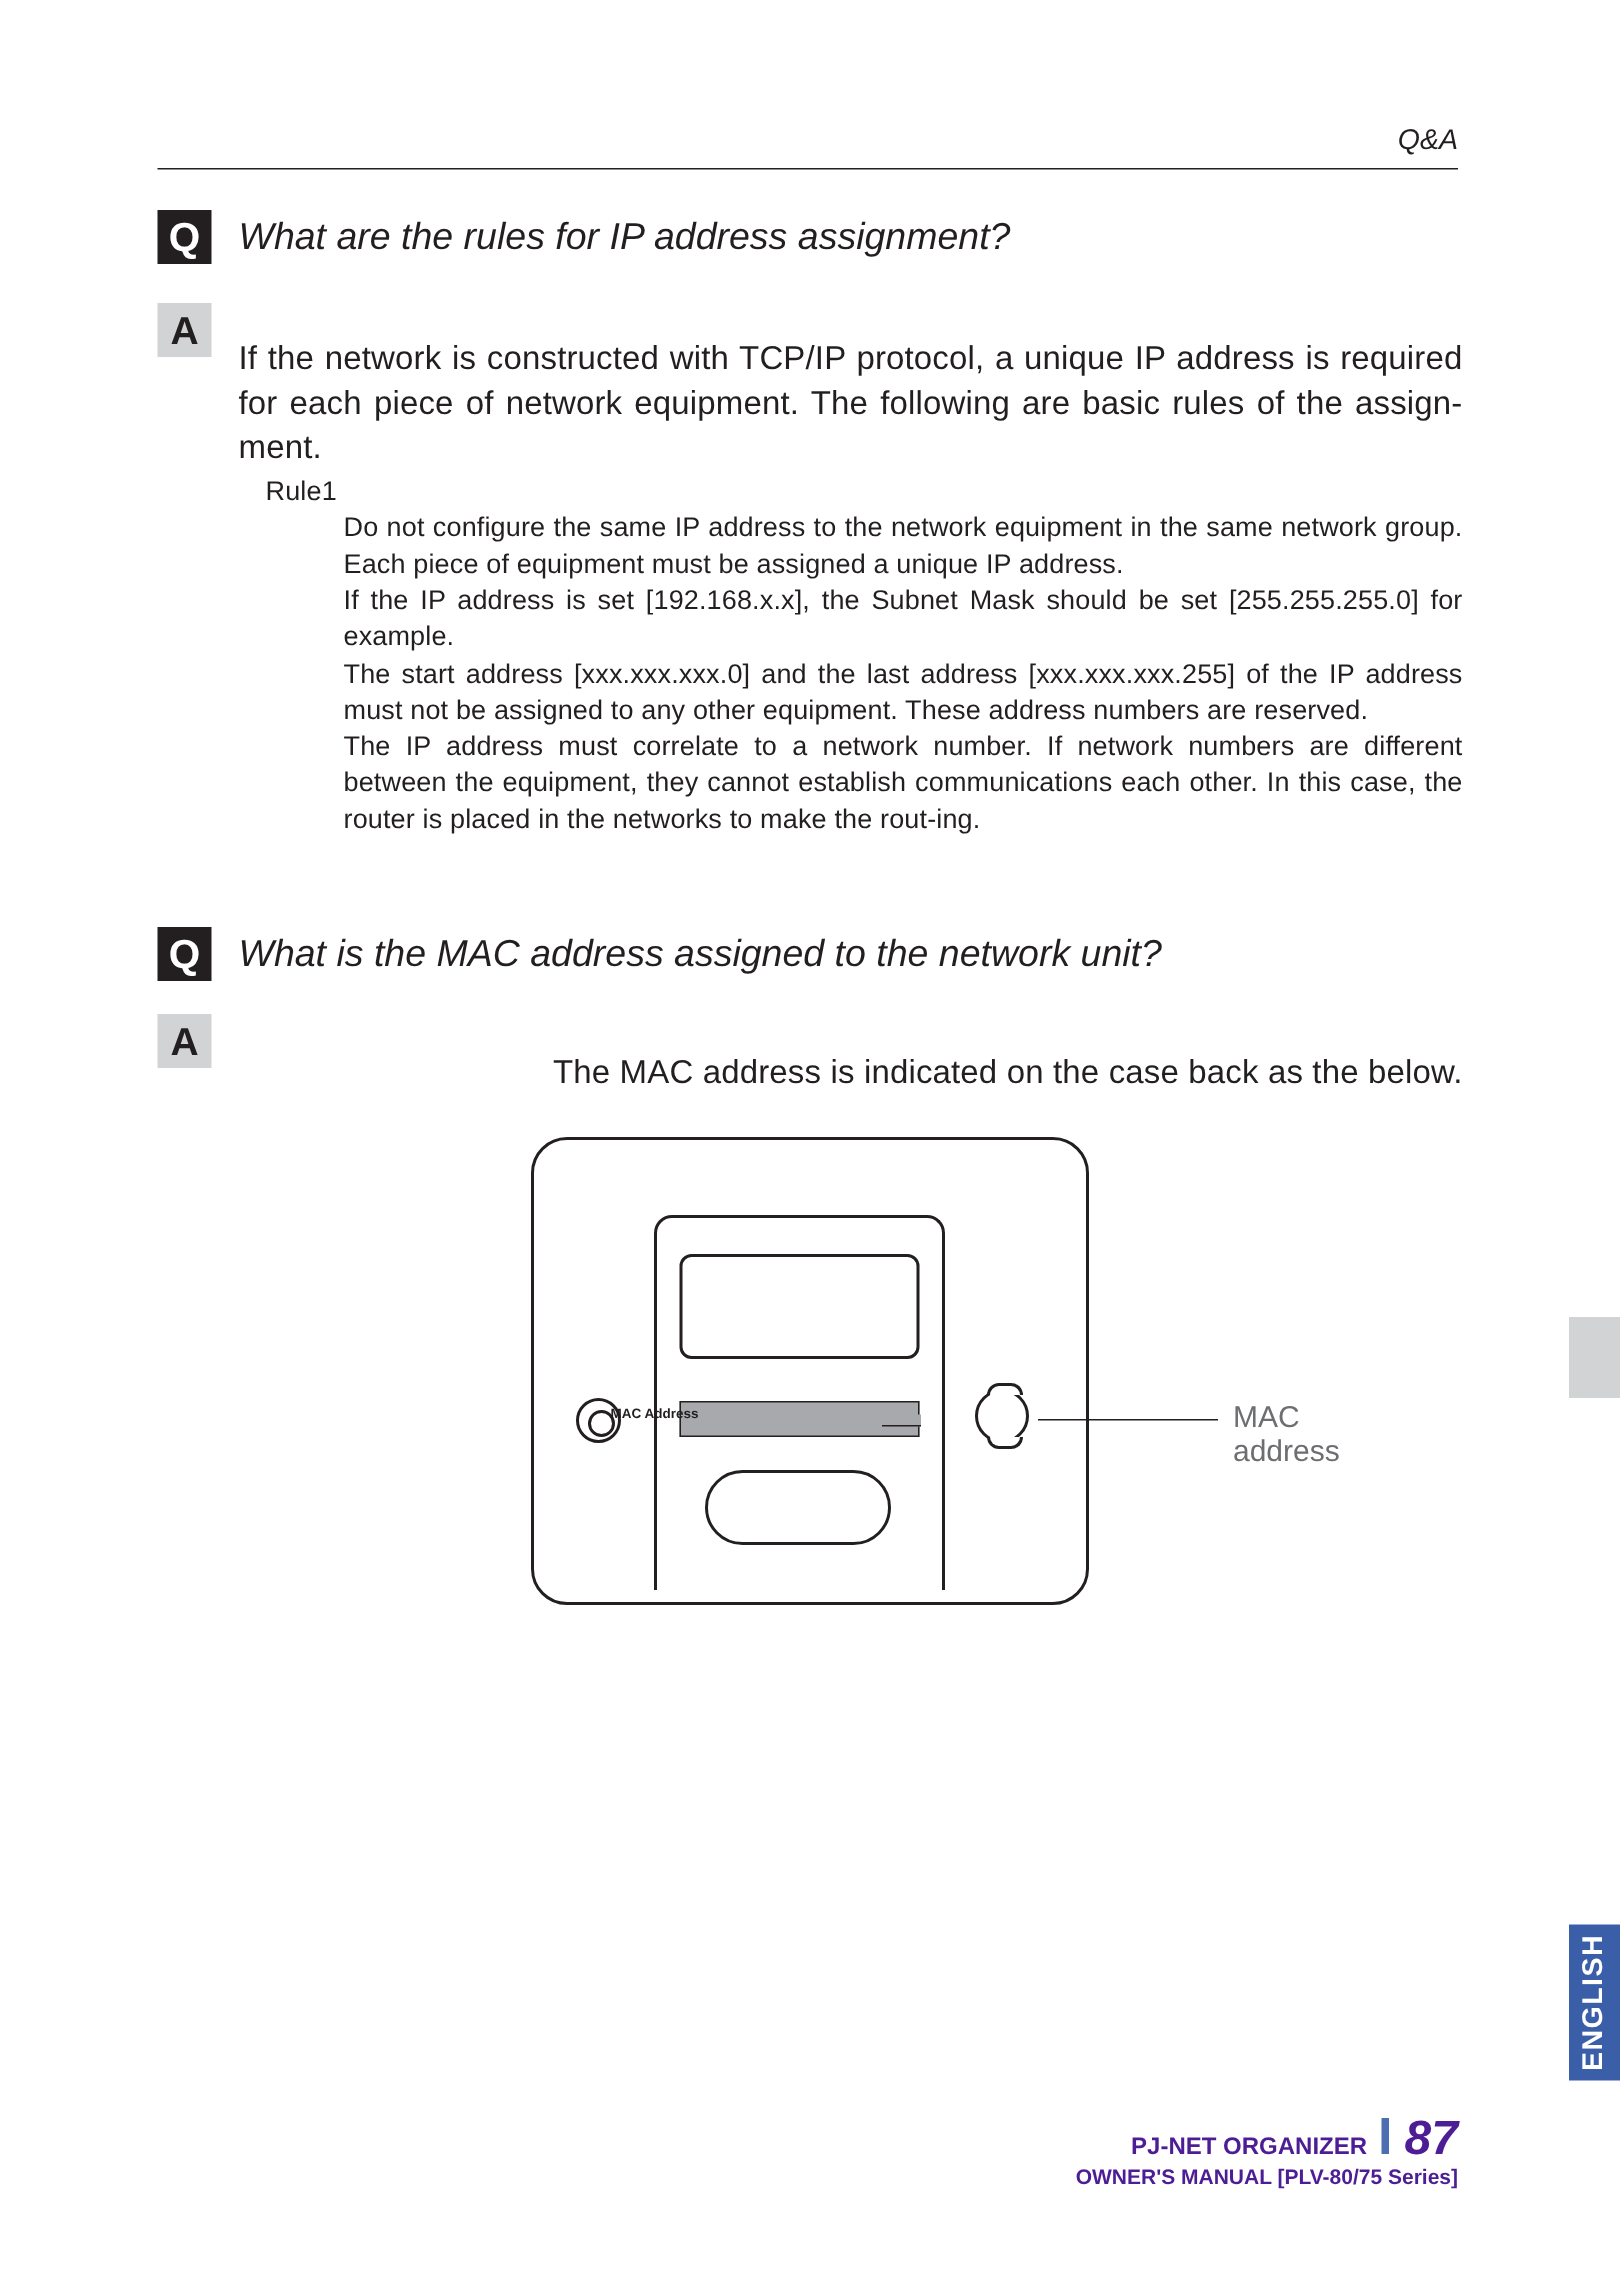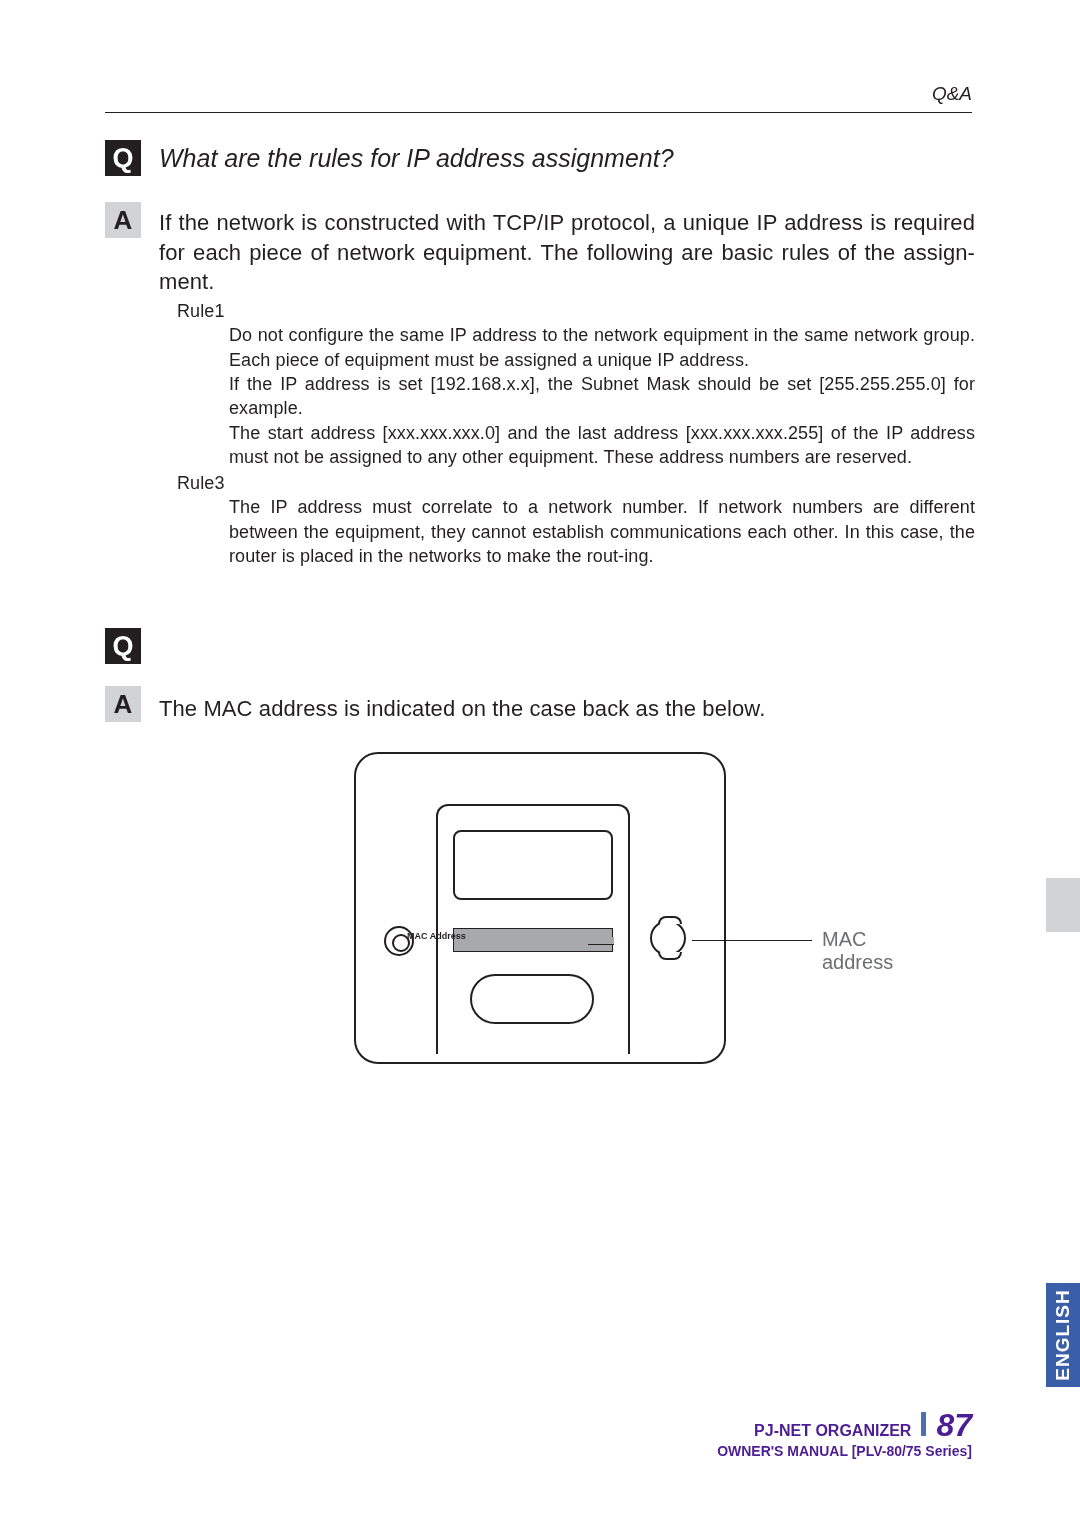--- a/index.html
+++ b/index.html
@@ -75,20 +75,21 @@
     align-items: flex-start;
     gap: 18px;
   }
   .atext {
     font-size: 22px;
     line-height: 1.35;
     padding-top: 6px;
     text-align: justify;
     letter-spacing: 0.1px;
     flex: 1;
+    margin-top: 16px;
   }
   .rule-label {
     padding-left: 18px;
     font-size: 18px;
     line-height: 1.35;
     margin-top: 2px;
   }
   .rule-body {
     padding-left: 70px;
     font-size: 18px;
@@ -282,32 +283,32 @@
   </div>
 
   <div class="arow">
     <div class="abox">A</div>
     <div class="atext">
       <span>If the network is constructed with TCP/IP protocol, a unique IP address is required for each piece of network equipment. The following are basic rules of the assign-ment.</span>
       <div class="rule-label">Rule1</div>
       <div class="rule-body" style="white-space: pre-line;">Do not configure the same IP address to the network equipment in the same network group. Each piece of equipment must be assigned a unique IP address.
 If the IP address is set [192.168.x.x], the Subnet Mask should be set [255.255.255.0] for example.</div>
       <div class="rule-body">The start address [xxx.xxx.xxx.0] and the last address [xxx.xxx.xxx.255] of the IP address must not be assigned to any other equipment. These address numbers are reserved.</div>
-      <div class="rule-label">Rule3</div>
       <div class="rule-body">The IP address must correlate to a network number. If network numbers are different between the equipment, they cannot establish communications each other. In this case, the router is placed in the networks to make the rout-ing.</div>
     </div>
   </div>
 
   <div class="qrow q2">
     <div class="qbox">Q</div>
+    <div class="qtext">What is the MAC address assigned to the network unit?</div>
   </div>
 
   <div class="arow a2">
     <div class="abox">A</div>
-    <div class="atext" style="text-align:left;">The MAC address is indicated on the case back as the below.</div>
+    <div class="atext" style="text-align:right;">The MAC address is indicated on the case back as the below.</div>
   </div>
 
   <div class="figure-wrap">
     <div class="figure">
       <div class="outer-rect"></div>
       <div class="inner-rect"></div>
       <div class="small-box"></div>
       <div class="mac-strip">
         <div class="mac-notch"></div>
       </div>

